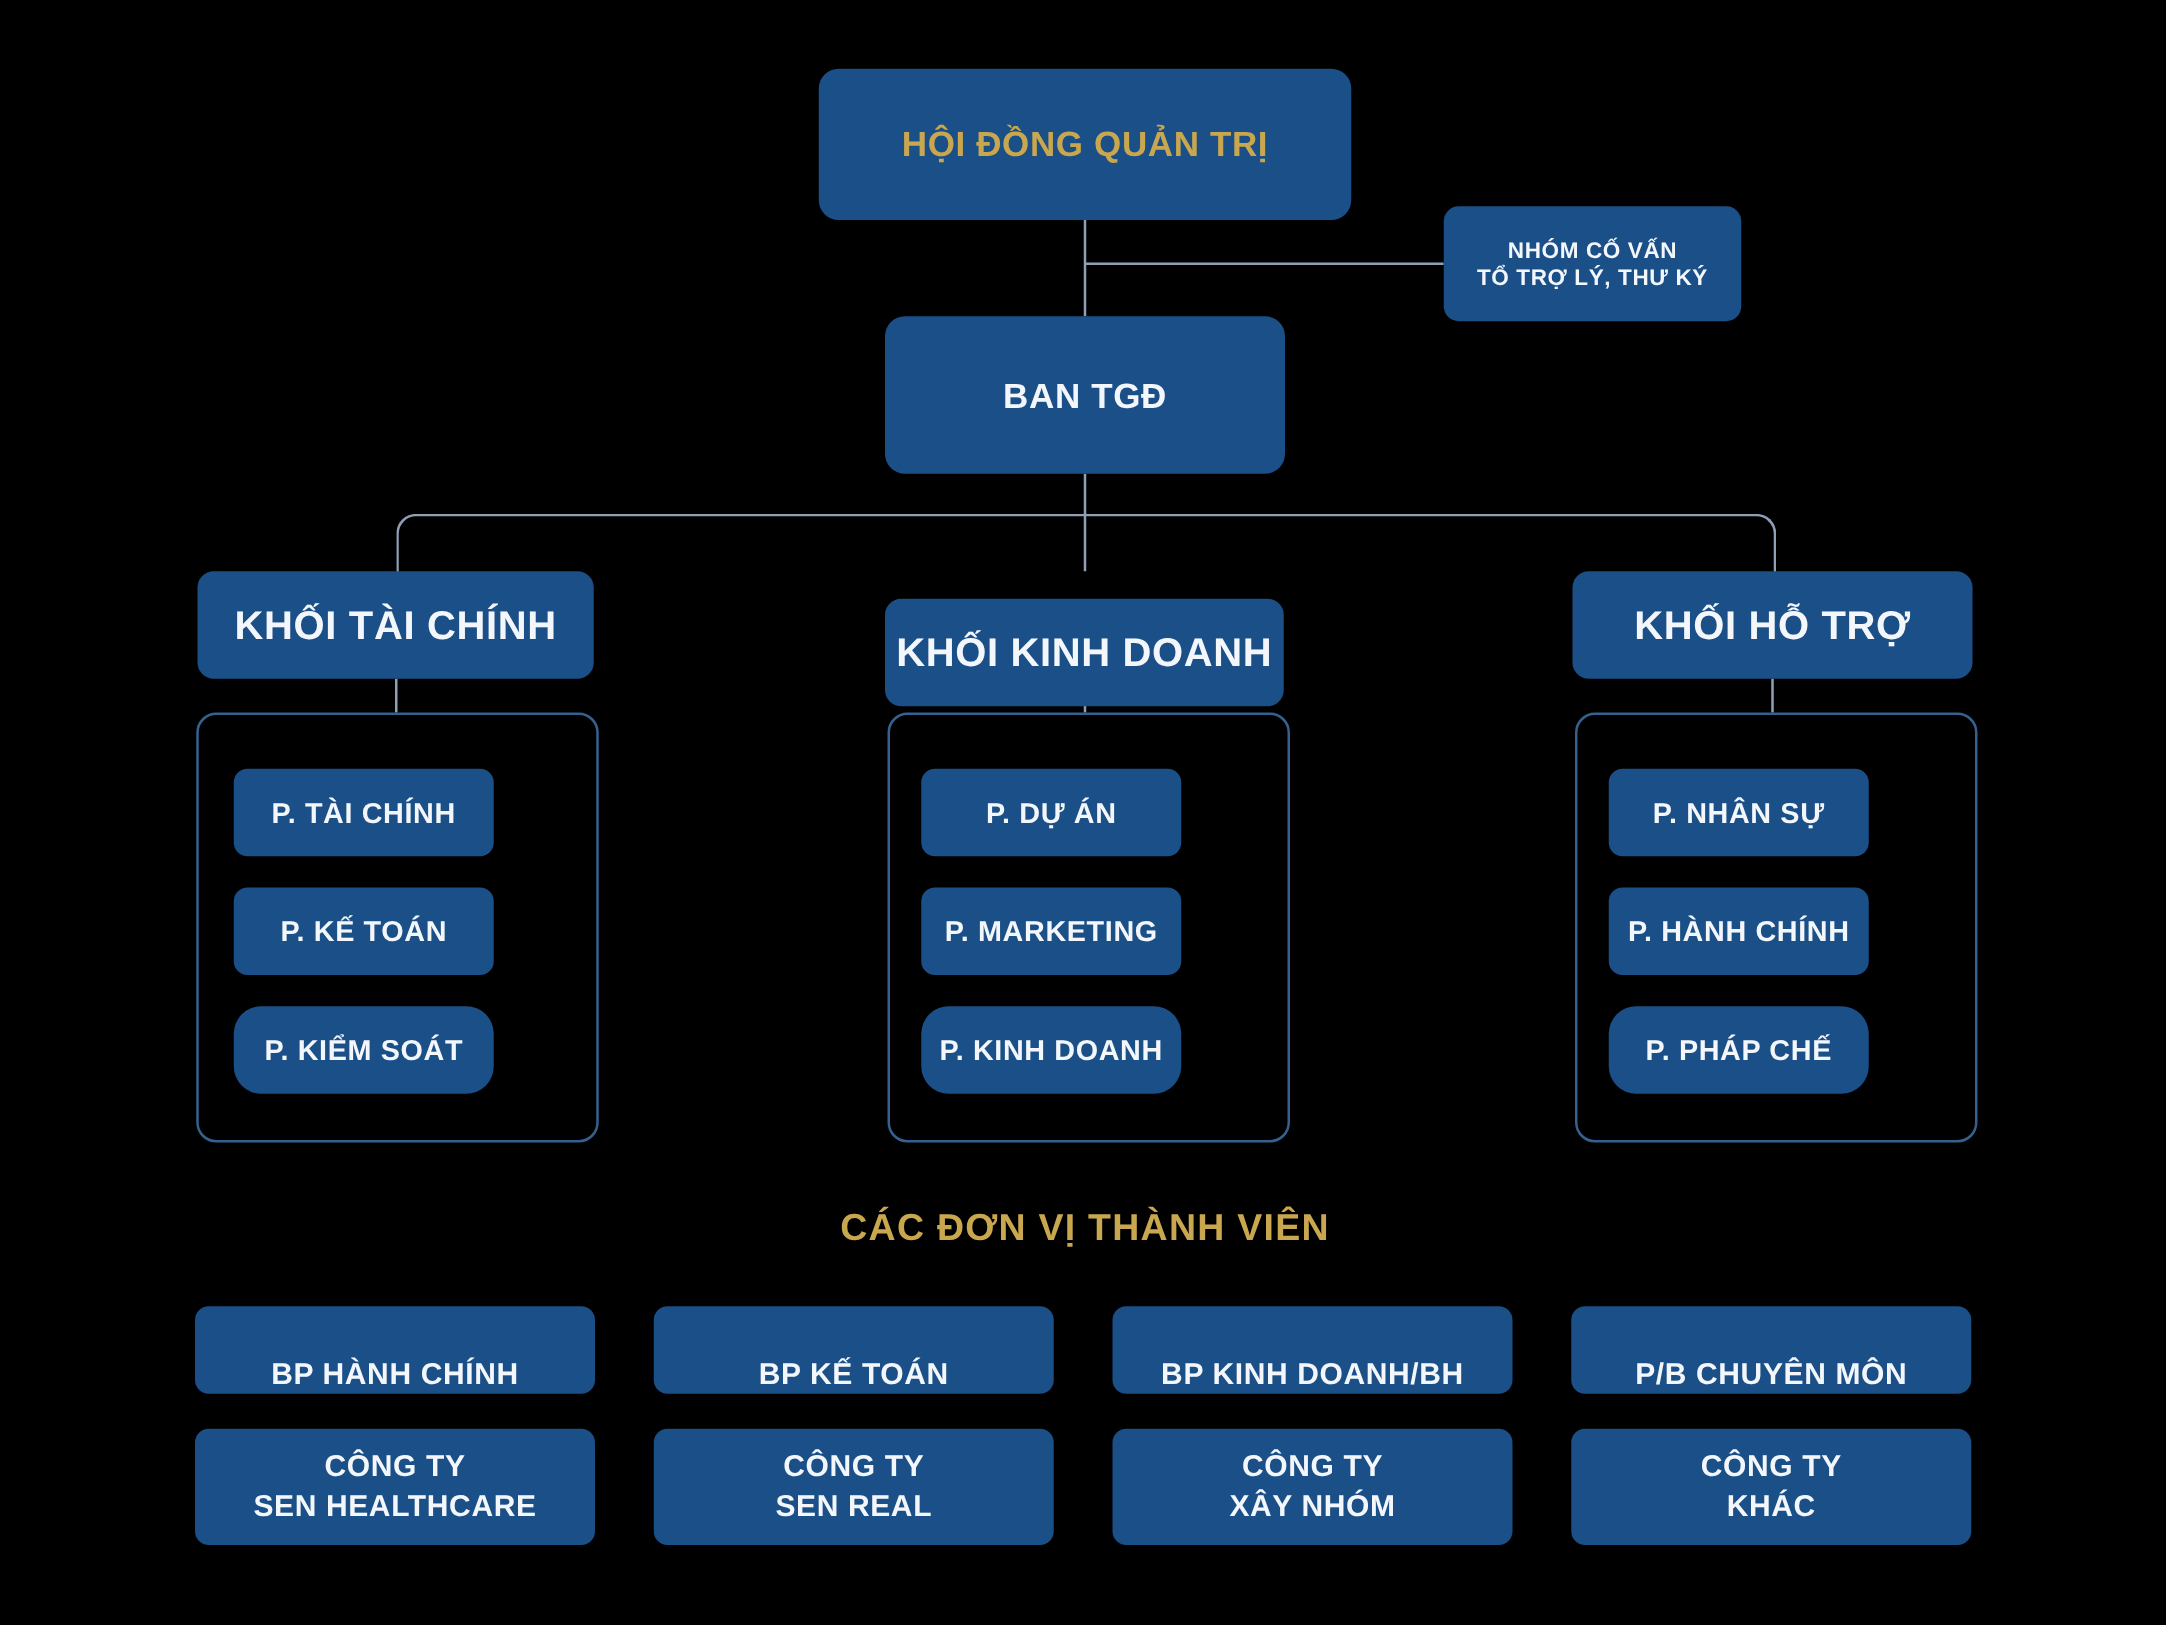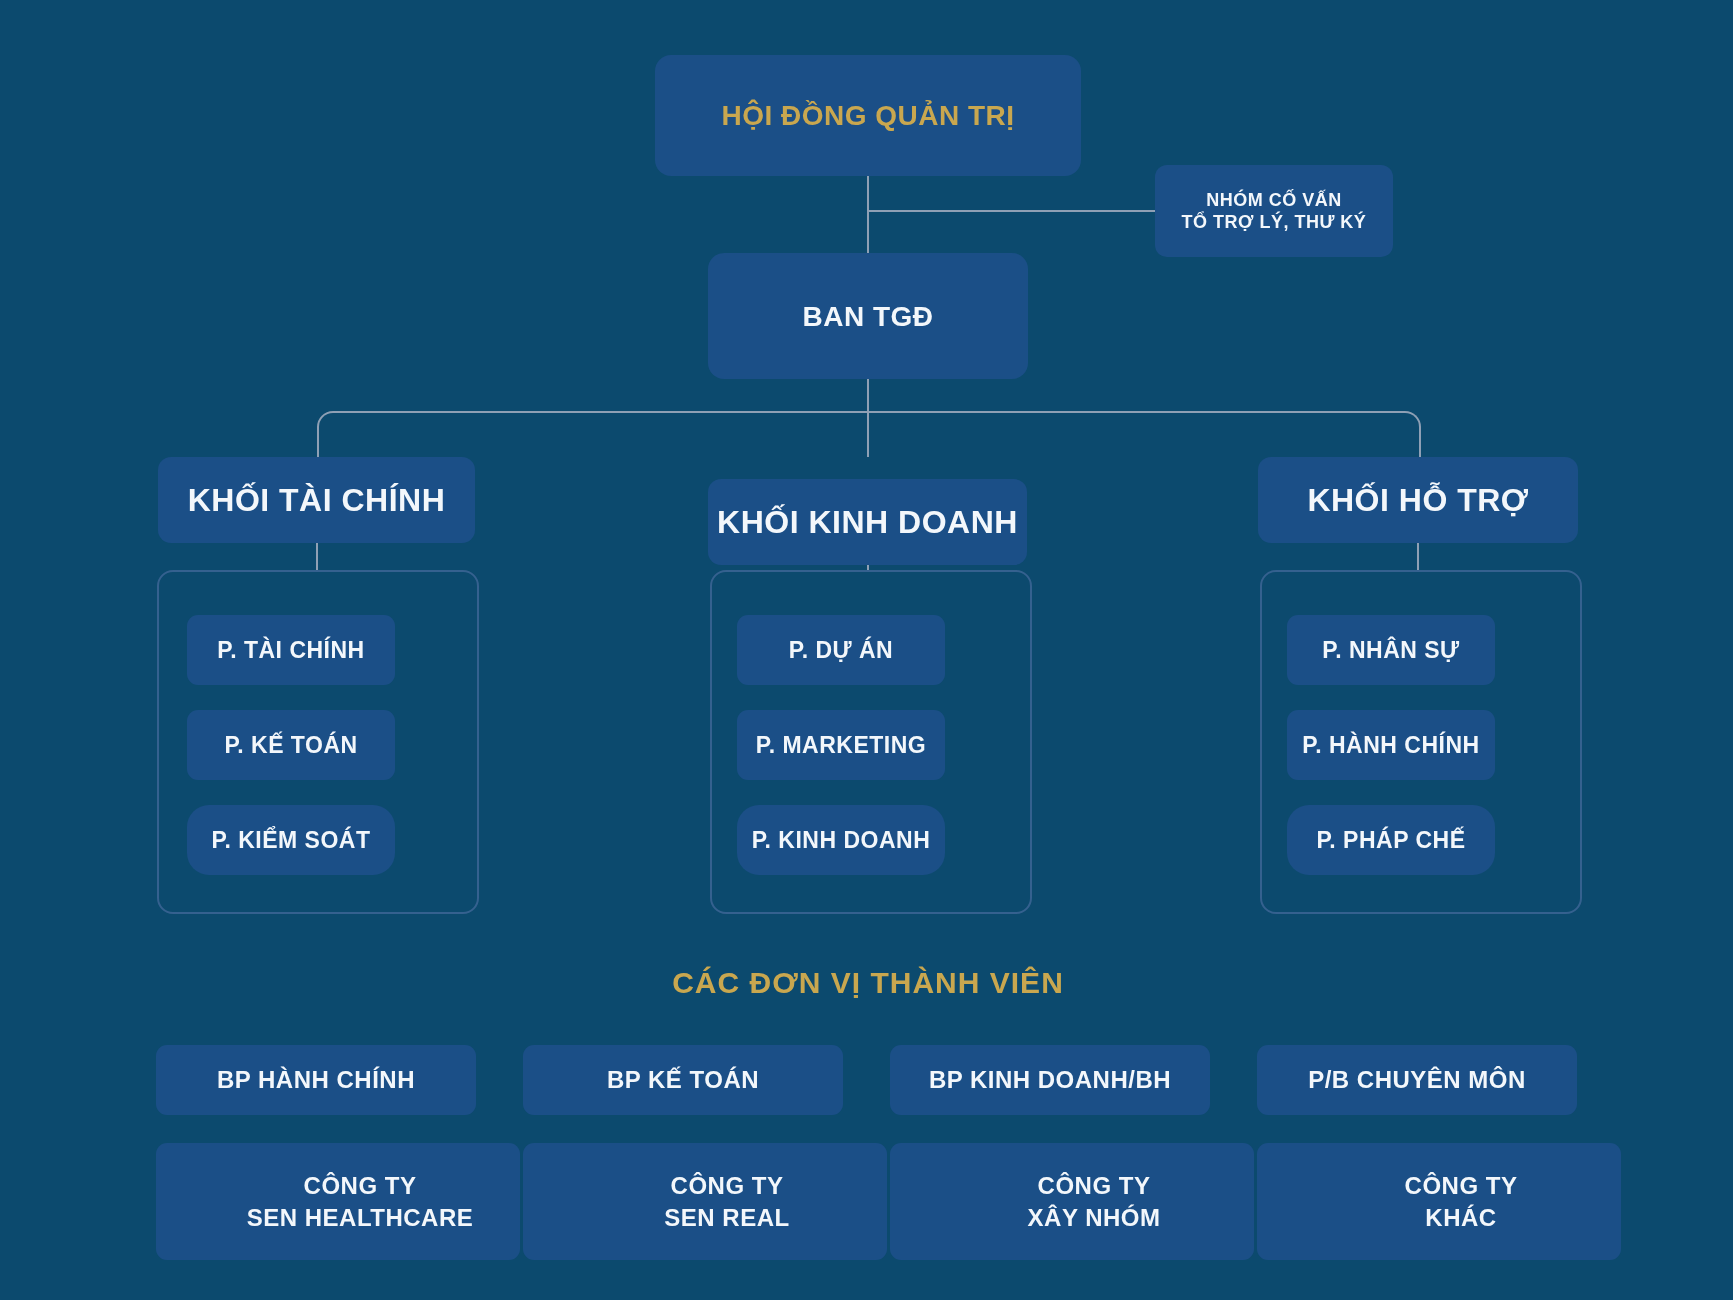--- a/index.html
+++ b/index.html
@@ -1,19 +1,19 @@
 <!DOCTYPE html>
 <html><head>
 <meta charset="utf-8">
 <style>
   html,body{margin:0;padding:0;background:#ffffff;}
   .canvas{
     position:relative;
     width:1733px;height:1300px;
-    background:#0c4a6e;
+    background:#000000;
     font-family:"Liberation Sans", sans-serif;
     overflow:hidden;
   }
   .box{
     position:absolute;
     background:#1B4F87;
     color:#F3F7FB;
     border-radius:14px;
     display:flex;flex-direction:column;
     align-items:center;justify-content:center;
@@ -42,22 +42,22 @@
   .dept.c3{left:1287px;}
   .dept.r1{top:615px;}
   .dept.r2{top:710px;}
   .dept.r3{top:805px;border-radius:22px;}
   .section-title{
     position:absolute;left:568px;top:966px;width:600px;
     text-align:center;font-size:30px;font-weight:bold;
     letter-spacing:1px;color:#C9A74F;
   }
   .member{width:320px;font-size:24px;border-radius:11px;}
-  .member.row1{top:1045px;height:70px;}
-  .member.row2{top:1143px;height:117px;line-height:1.3;padding-left:44px;}
+  .member.row1{top:1045px;height:70px;justify-content:flex-end;}
+  .member.row2{top:1143px;height:93px;line-height:1.3;}
   .member.m1{left:156px;}
   .member.m2{left:523px;}
   .member.m3{left:890px;}
   .member.m4{left:1257px;}
   
   .vline{position:absolute;width:0;border-left:2px solid #8FA0B5;}
   .hline{position:absolute;height:0;border-top:2px solid #8FA0B5;}
   .rail{
     position:absolute;left:317px;top:411px;width:1100px;height:46px;
     border-top:2px solid #8FA0B5;

